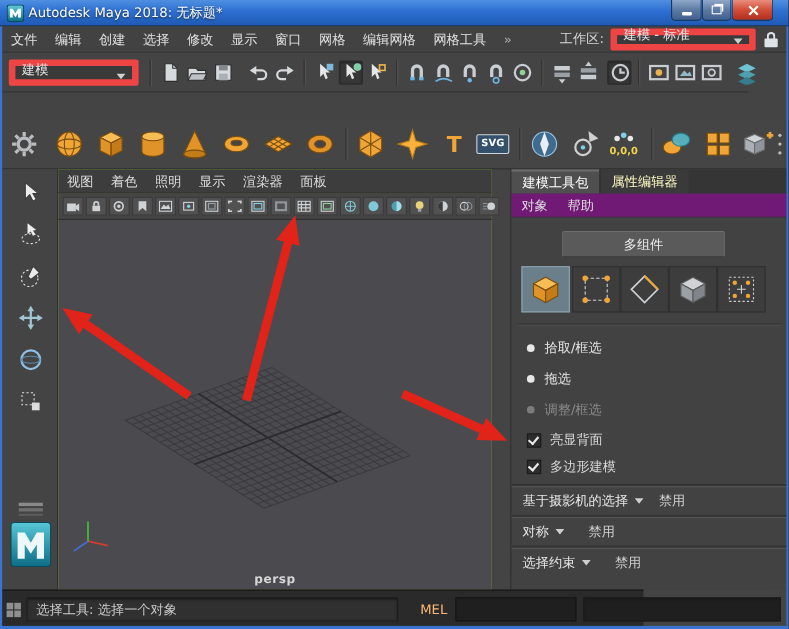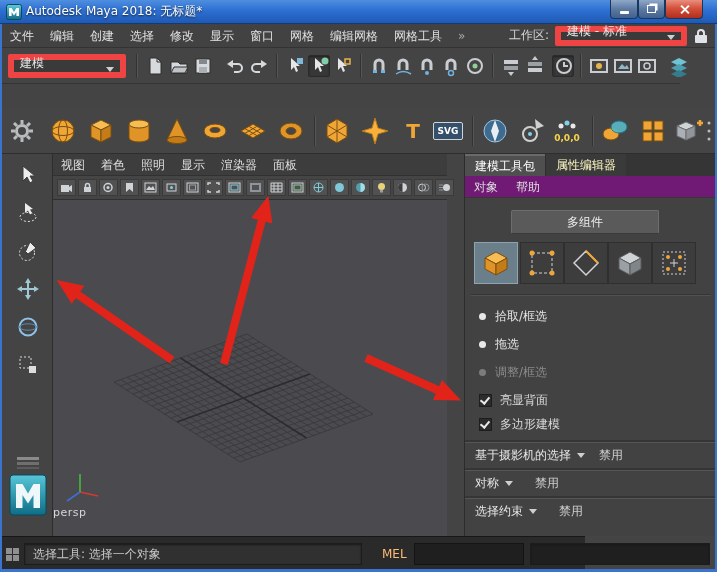--- a/index.html
+++ b/index.html
@@ -42,21 +42,21 @@
 
 #toolbox{position:absolute;left:2px;top:154px;width:51px;height:382px;background:#444;border-right:1px solid #2d2d2d}
 .tool{position:absolute;left:13px;width:26px;height:26px;display:flex;align-items:center;justify-content:center}
 
 #vp{position:absolute;left:53px;top:154px;width:394px;height:382px;background:#84cc16}
 #vp-menus{position:absolute;left:0;top:0;width:394px;height:22px;background:#3d3d3d;border-bottom:1px solid #313131;display:flex;align-items:center}
 #vp-menus .mi{padding:0 8px;line-height:22px;color:#dedede}
 #vp-icons{position:absolute;left:0;top:22px;width:394px;height:24px;background:#454545;border-bottom:1px solid #303030}
 .vt-icon{position:absolute;top:3px;width:19px;height:17px;background:#515151;border:1px solid #3a3a3a;display:flex;align-items:center;justify-content:center}
 #vp-view{position:absolute;left:0;top:46px;width:394px;height:336px;background:#4b4b4f;overflow:hidden}
-#persp-label{position:absolute;left:0;top:306px;width:394px;color:#d6d6d6;font-weight:normal;font-size:11px;letter-spacing:.5px}
+#persp-label{position:absolute;left:0;top:320px;width:394px;text-align:center;color:#d6d6d6;font-weight:bold;font-size:11px;letter-spacing:.5px}
 
 #rp{position:absolute;left:464px;top:154px;width:233px;height:382px;background:#424242;border-left:1px solid #2c2c2c}
 #rp-tabs{position:absolute;left:0;top:0;width:268px;height:22px;background:#353535;display:flex}
 .rtab{padding:0 10px;line-height:22px}
 .rtab.active{background:#4f4f4f;color:#fff;border-top:2px solid #6a6a6a;line-height:20px}
 .rtab.inactive{background:#3a3a3a;color:#fef9c3;border-left:1px solid #2d2d2d}
 #rp-menus{position:absolute;left:0;top:22px;width:268px;height:22px;background:#701a75;border-bottom:1px solid #373737;display:flex;align-items:center}
 #rp-menus .mi{padding:0 9px;line-height:22px;color:#dedede}
 #rp-content{position:absolute;left:0;top:44px;width:252px;height:338px;background:#424242}
 #multicomp{position:absolute;left:46px;top:12px;width:148px;height:24px;background:#5a5a5a;border:1px solid #6d6d6d;border-bottom-color:#3a3a3a;border-radius:2px;color:#eee;display:flex;align-items:center;justify-content:center}

